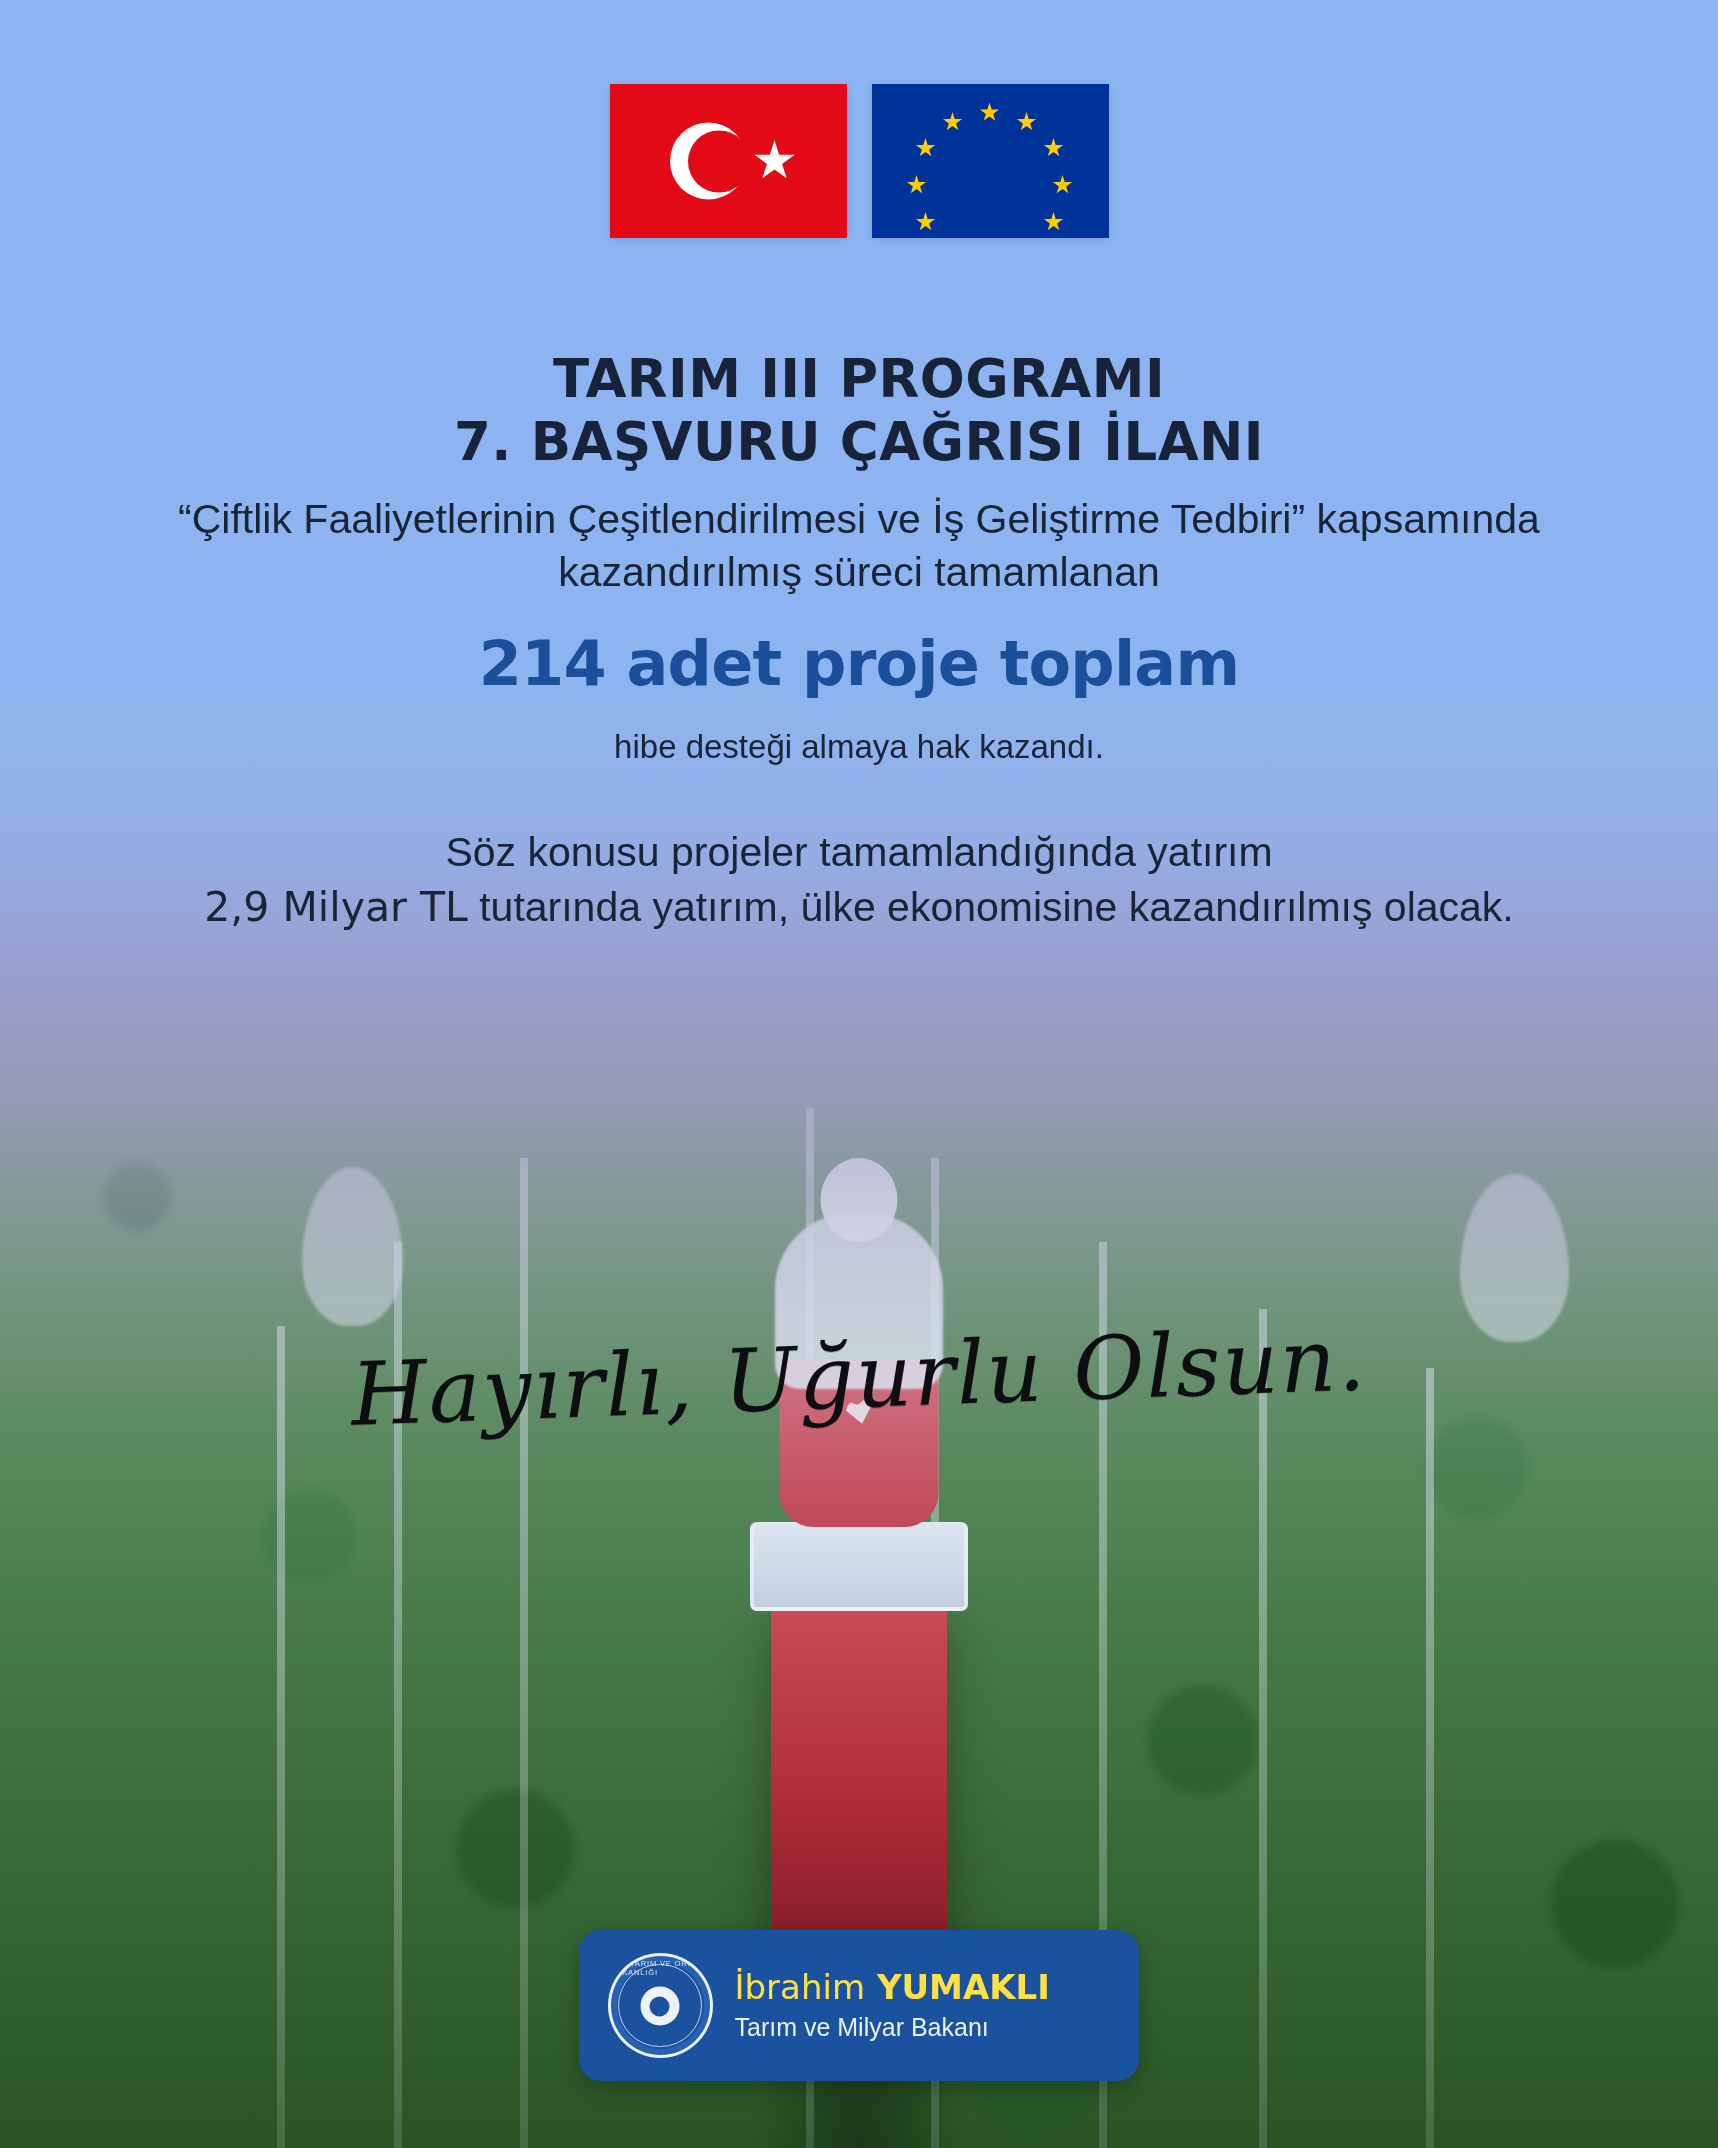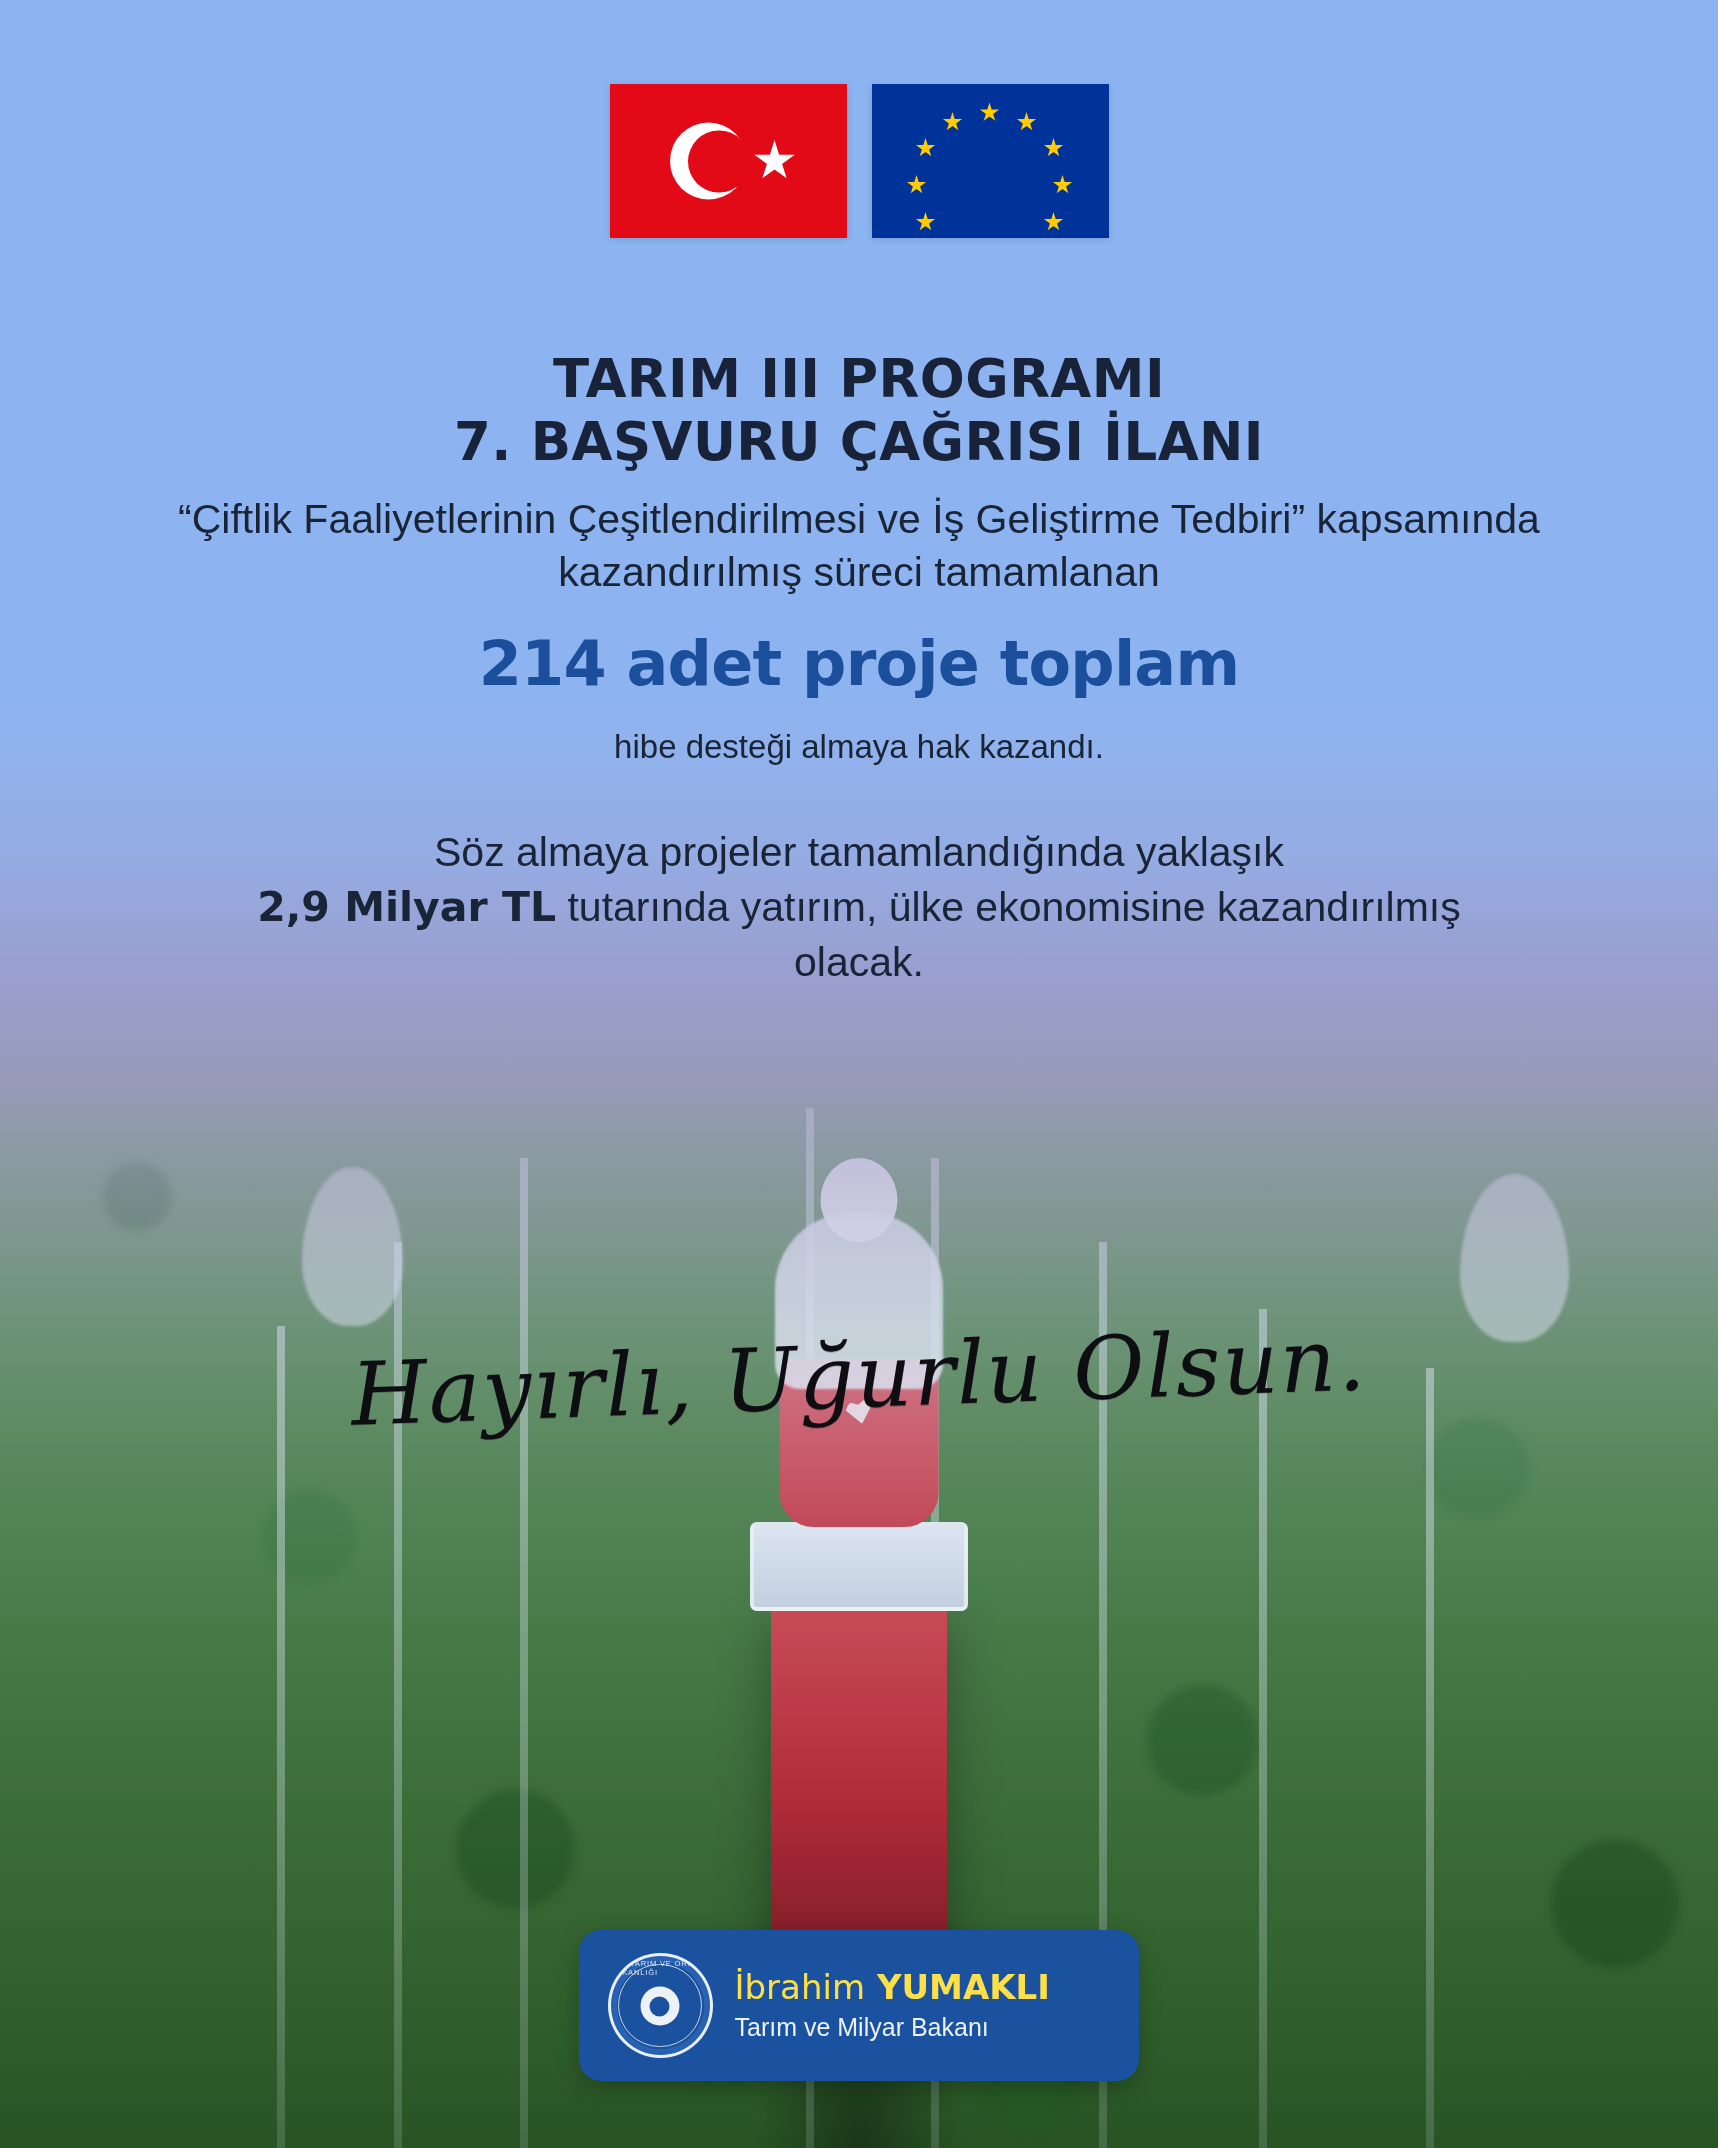--- a/index.html
+++ b/index.html
@@ -160,21 +160,21 @@
   }
 
   .after-amount{
     margin-top:28.5px;font-size:33px;color:#1a2437;
   }
 
   .para{
     margin-top:59px;font-size:41px;line-height:1.34;color:#1a2437;
     padding:0 193px;
   }
-  .para b{font-family:"DejaVu Sans",sans-serif;font-weight:bold;}
+  .para b{font-family:"DejaVu Sans",sans-serif;font-weight:normal;}
 
   .signature{
     position:absolute;top:1326px;left:0;right:0;text-align:center;
     font-family:"DejaVu Serif",serif;font-style:italic;
     font-size:87px;color:#0d0d12;
     letter-spacing:1.7px;
     transform:rotate(-2deg);
     text-shadow:0 0.8px 0 rgba(0,0,0,.25);
   }
 
@@ -275,21 +275,21 @@
     <div class="t1">TARIM III PROGRAMI</div>
     <div class="t2">7. BAŞVURU ÇAĞRISI İLANI</div>
     <div class="sub">“Çiftlik Faaliyetlerinin Çeşitlendirilmesi ve İş Geliştirme Tedbiri” kapsamında  kazandırılmış süreci tamamlanan</div>
 
     <div class="big-blue">214 adet proje toplam</div>
 
 
     <div class="after-amount">hibe desteği almaya hak kazandı.</div>
 
     <div class="para">
-      <span>Söz almaya projeler tamamlandığında yaklaşık</span>
+      <span>Söz konusu projeler tamamlandığında yatırım</span>
       <br>
       <b>2,9 Milyar TL</b><span> tutarında yatırım, ülke ekonomisine kazandırılmış olacak.</span>
     </div>
   </div>
 
   <div class="signature">Hayırlı, Uğurlu Olsun.</div>
 
   <div class="minister-card">
     <div class="seal">
       <div class="seal-text">T.C. TARIM VE ORMAN BAKANLIĞI</div>

